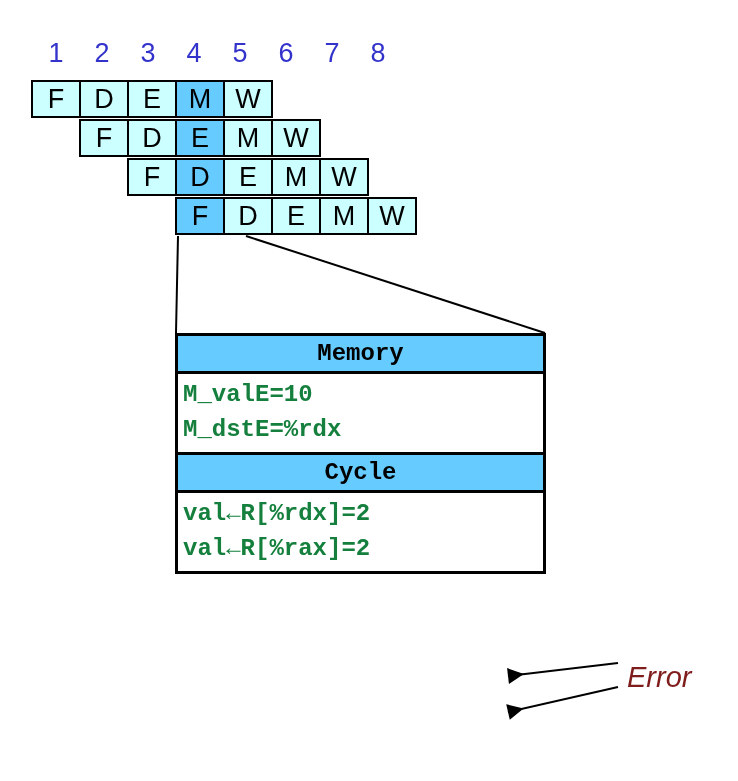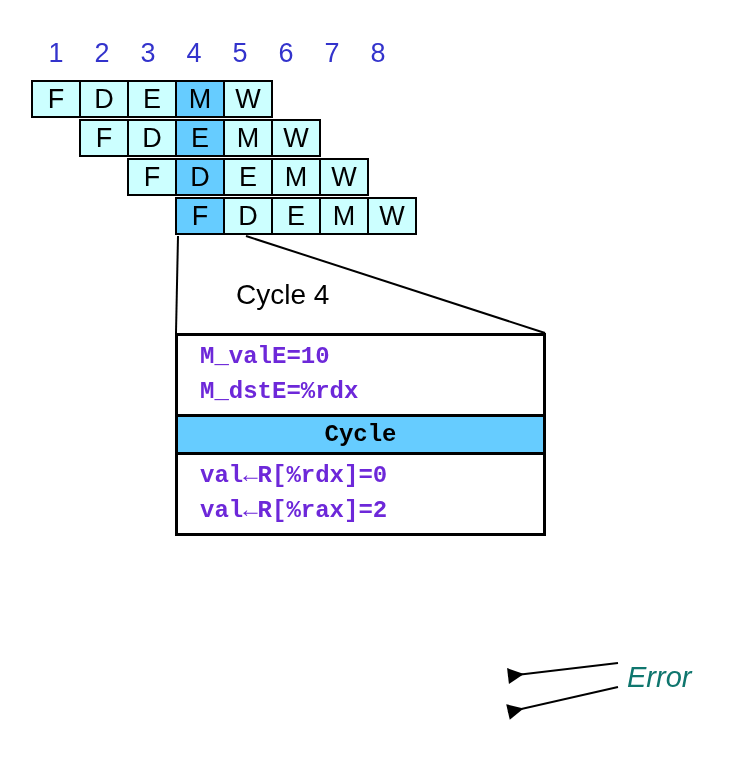--- a/index.html
+++ b/index.html
@@ -108,36 +108,35 @@
     padding: 3px 0 5px 5px;
   }
   .stage-body.bordered {
     border-bottom: 3px solid #000000;
   }
   .stage-line {
     font-family: "Liberation Mono", monospace;
     font-weight: bold;
     font-size: 24px;
     line-height: 35px;
-    color: #6d28d9;
+    color: #15803d;
     white-space: pre;
     user-select: none;
-    margin-left: 17px;
   }
 
   
   #error-label {
     position: absolute;
     left: 627px;
     top: 660px;
     font-family: "Liberation Sans", sans-serif;
     font-style: italic;
     font-size: 29px;
     line-height: 34px;
-    color: #0f766e;
+    color: #7f1d1d;
     white-space: nowrap;
     user-select: none;
   }
   #error-lines {
     position: absolute;
     left: 0;
     top: 0;
     width: 738px;
     height: 781px;
     pointer-events: none;
@@ -189,33 +188,33 @@
     <div class="pcell" style="left:271px; top:197px">E</div>
     <div class="pcell" style="left:319px; top:197px">M</div>
     <div class="pcell" style="left:367px; top:197px">W</div>
   </div>
 
   <svg id="funnel" viewBox="0 0 738 781">
     <line x1="178" y1="236" x2="176" y2="333" stroke="#000000" stroke-width="2"></line>
     <line x1="246" y1="236" x2="545" y2="333" stroke="#000000" stroke-width="2"></line>
   </svg>
 
-  <div id="cycle-caption">Cycle 4</div>
 
   <div id="detail-panel">
 
+    <div class="stage-header">Memory</div>
     <div class="stage-body bordered">
       <div class="stage-line">M_valE=10</div>
       <div class="stage-line">M_dstE=%rdx</div>
     </div>
 
 
     <div class="stage-header">Cycle</div>
     <div class="stage-body">
-      <div class="stage-line">val←R[%rdx]=0</div>
+      <div class="stage-line">val←R[%rdx]=2</div>
       <div class="stage-line">val←R[%rax]=2</div>
     </div>
 
   </div>
 
   <svg id="error-lines" viewBox="0 0 738 781">
     <defs>
       <marker id="arrowhead" markerWidth="9" markerHeight="8" refX="8" refY="4" orient="auto" markerUnits="strokeWidth">
         <path d="M 8 0 L 0 4 L 8 8 z" fill="#000000"></path>
       </marker>

